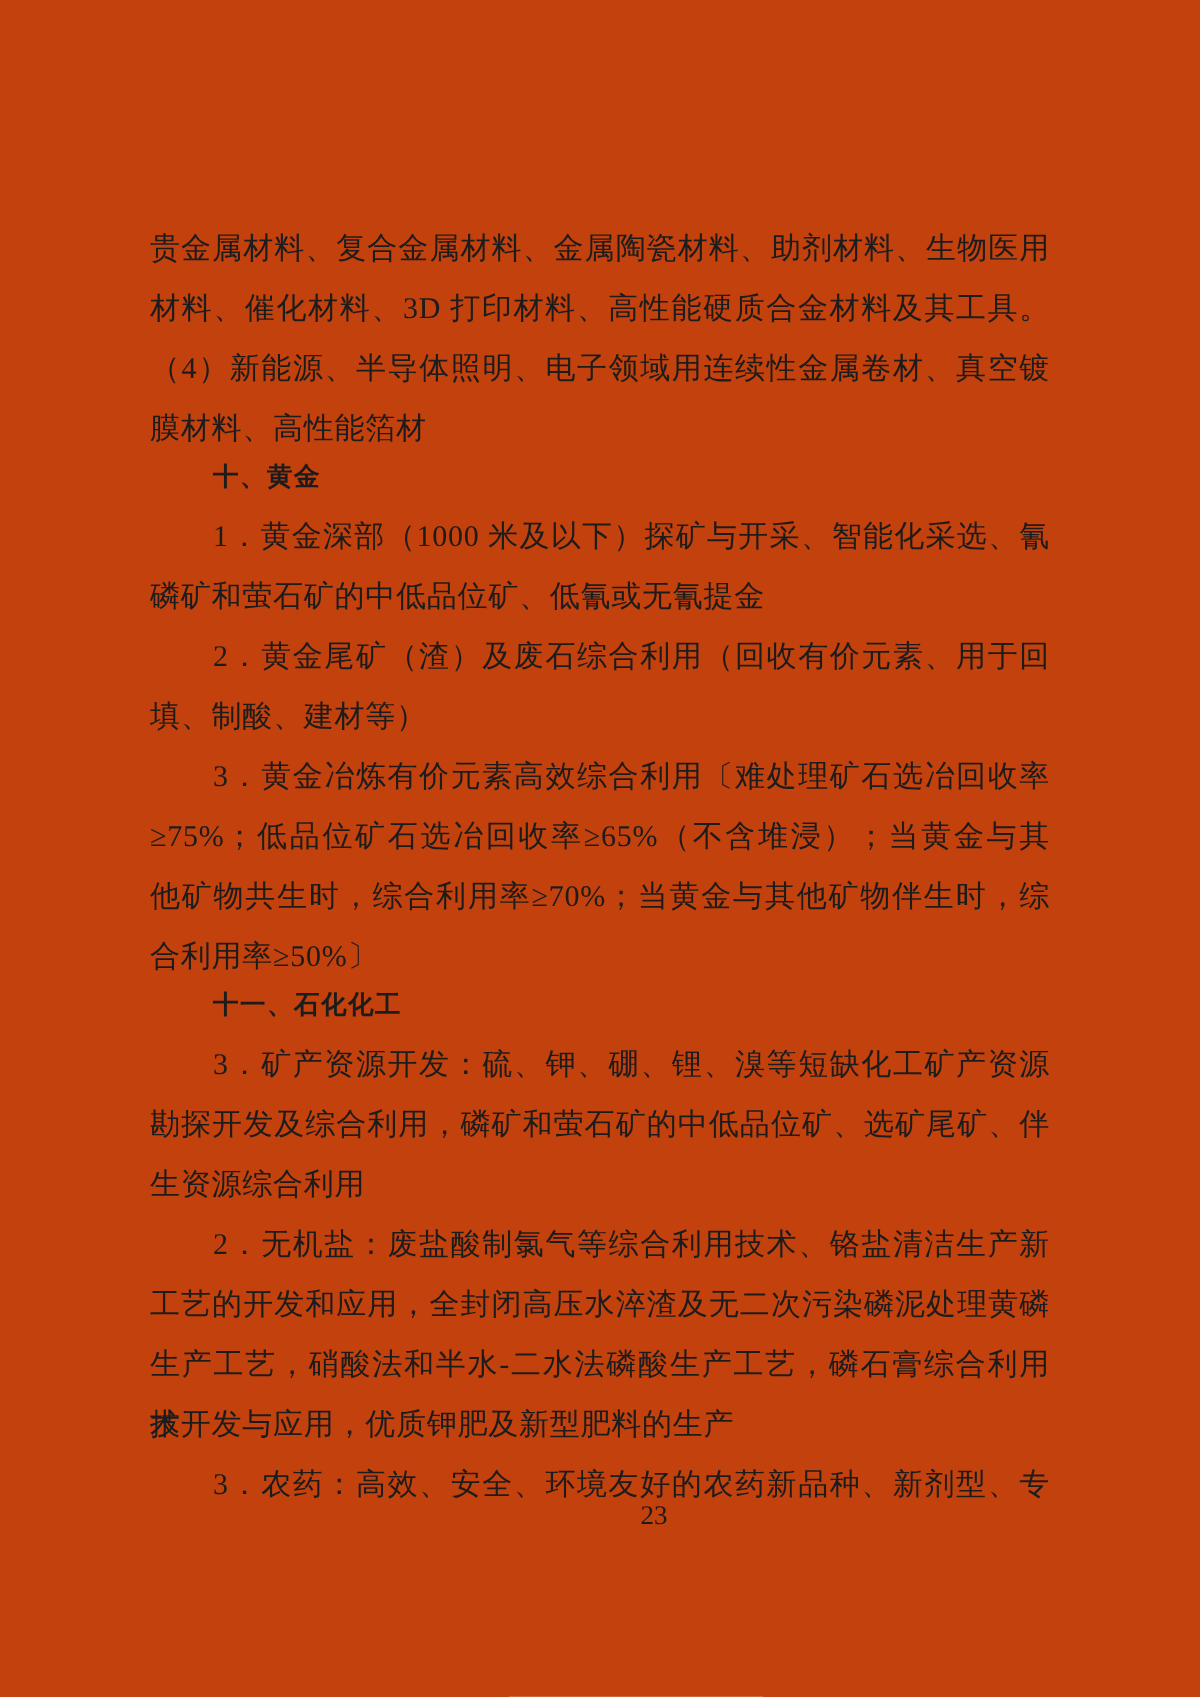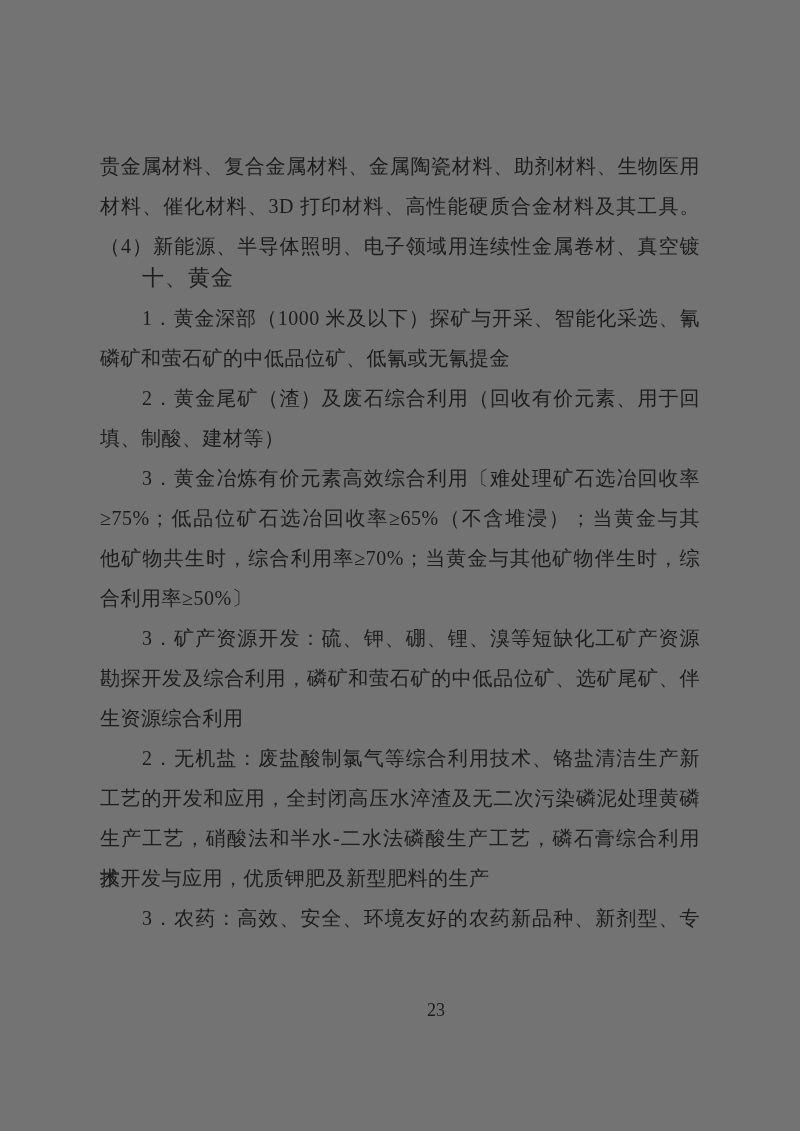--- a/index.html
+++ b/index.html
@@ -4,21 +4,21 @@
 <style>
   html, body { margin: 0; padding: 0; }
   body {
     width: 800px; height: 1131px;
     background: #e8e8e8;
     font-family: "Liberation Serif", "DejaVu Serif", serif;
   }
   .page {
     position: relative;
     width: 800px; height: 1131px;
-    background: #737373;
+    background: #c2410c;
     color: #1c1c1c;
     overflow: hidden;
   }
   .text-body {
     position: absolute;
     left: 100px; top: 146px;
     width: 600px;
   }
   .line {
     font-size: 20px;
@@ -29,22 +29,22 @@
   }
   .line.justify {
     text-align: justify;
     text-align-last: justify;
   }
   .line.indent {
     padding-left: 42px;
   }
   .heading {
     font-family: "Liberation Sans", "DejaVu Sans", sans-serif;
-    font-weight: normal;
-    font-size: 22px;
+    font-weight: bold;
+    font-size: 17px;
     line-height: 40px;
     height: 40px;
     margin-top: -8px;
     padding-left: 42px;
     letter-spacing: 1px;
   }
   .page-number {
     position: absolute;
     left: 0; top: 1000px;
     width: 800px;
@@ -55,29 +55,31 @@
   }
 </style>
 </head>
 <body>
 
 <div class="page">
   <div class="text-body">
       <div class="line justify">贵金属材料、复合金属材料、金属陶瓷材料、助剂材料、生物医用</div>
       <div class="line justify">材料、催化材料、3D 打印材料、高性能硬质合金材料及其工具。</div>
       <div class="line justify">（4）新能源、半导体照明、电子领域用连续性金属卷材、真空镀</div>
+      <div class="line">膜材料、高性能箔材</div>
       <div class="heading">十、黄金</div>
       <div class="line justify indent">1．黄金深部（1000 米及以下）探矿与开采、智能化采选、氰</div>
       <div class="line">磷矿和萤石矿的中低品位矿、低氰或无氰提金</div>
       <div class="line justify indent">2．黄金尾矿（渣）及废石综合利用（回收有价元素、用于回</div>
       <div class="line">填、制酸、建材等）</div>
       <div class="line justify indent">3．黄金冶炼有价元素高效综合利用〔难处理矿石选冶回收率</div>
       <div class="line justify">≥75%；低品位矿石选冶回收率≥65%（不含堆浸）；当黄金与其</div>
       <div class="line justify">他矿物共生时，综合利用率≥70%；当黄金与其他矿物伴生时，综</div>
       <div class="line">合利用率≥50%〕</div>
+      <div class="heading">十一、石化化工</div>
       <div class="line justify indent">3．矿产资源开发：硫、钾、硼、锂、溴等短缺化工矿产资源</div>
       <div class="line justify">勘探开发及综合利用，磷矿和萤石矿的中低品位矿、选矿尾矿、伴</div>
       <div class="line">生资源综合利用</div>
       <div class="line justify indent">2．无机盐：废盐酸制氯气等综合利用技术、铬盐清洁生产新</div>
       <div class="line justify">工艺的开发和应用，全封闭高压水淬渣及无二次污染磷泥处理黄磷</div>
       <div class="line justify">生产工艺，硝酸法和半水-二水法磷酸生产工艺，磷石膏综合利用技</div>
       <div class="line">术开发与应用，优质钾肥及新型肥料的生产</div>
       <div class="line justify indent">3．农药：高效、安全、环境友好的农药新品种、新剂型、专</div>
     </div>
   <div class="page-number">23</div>

